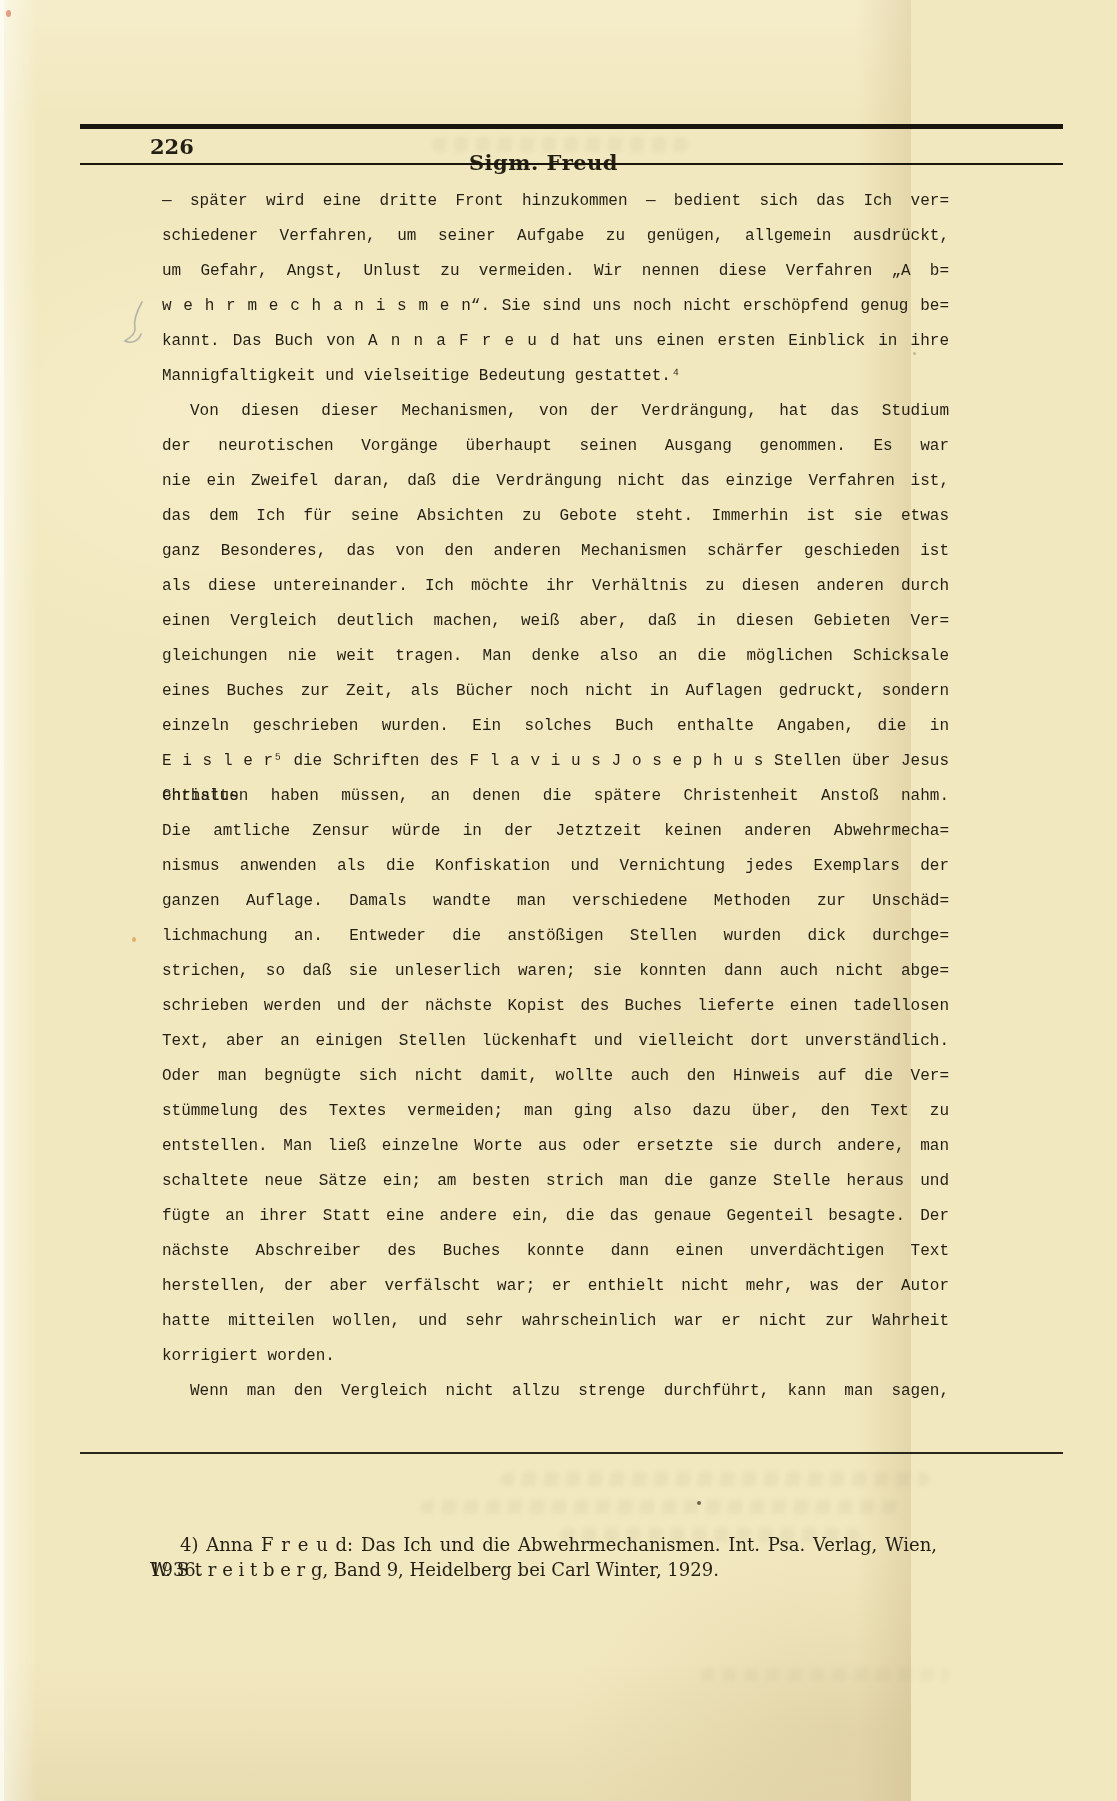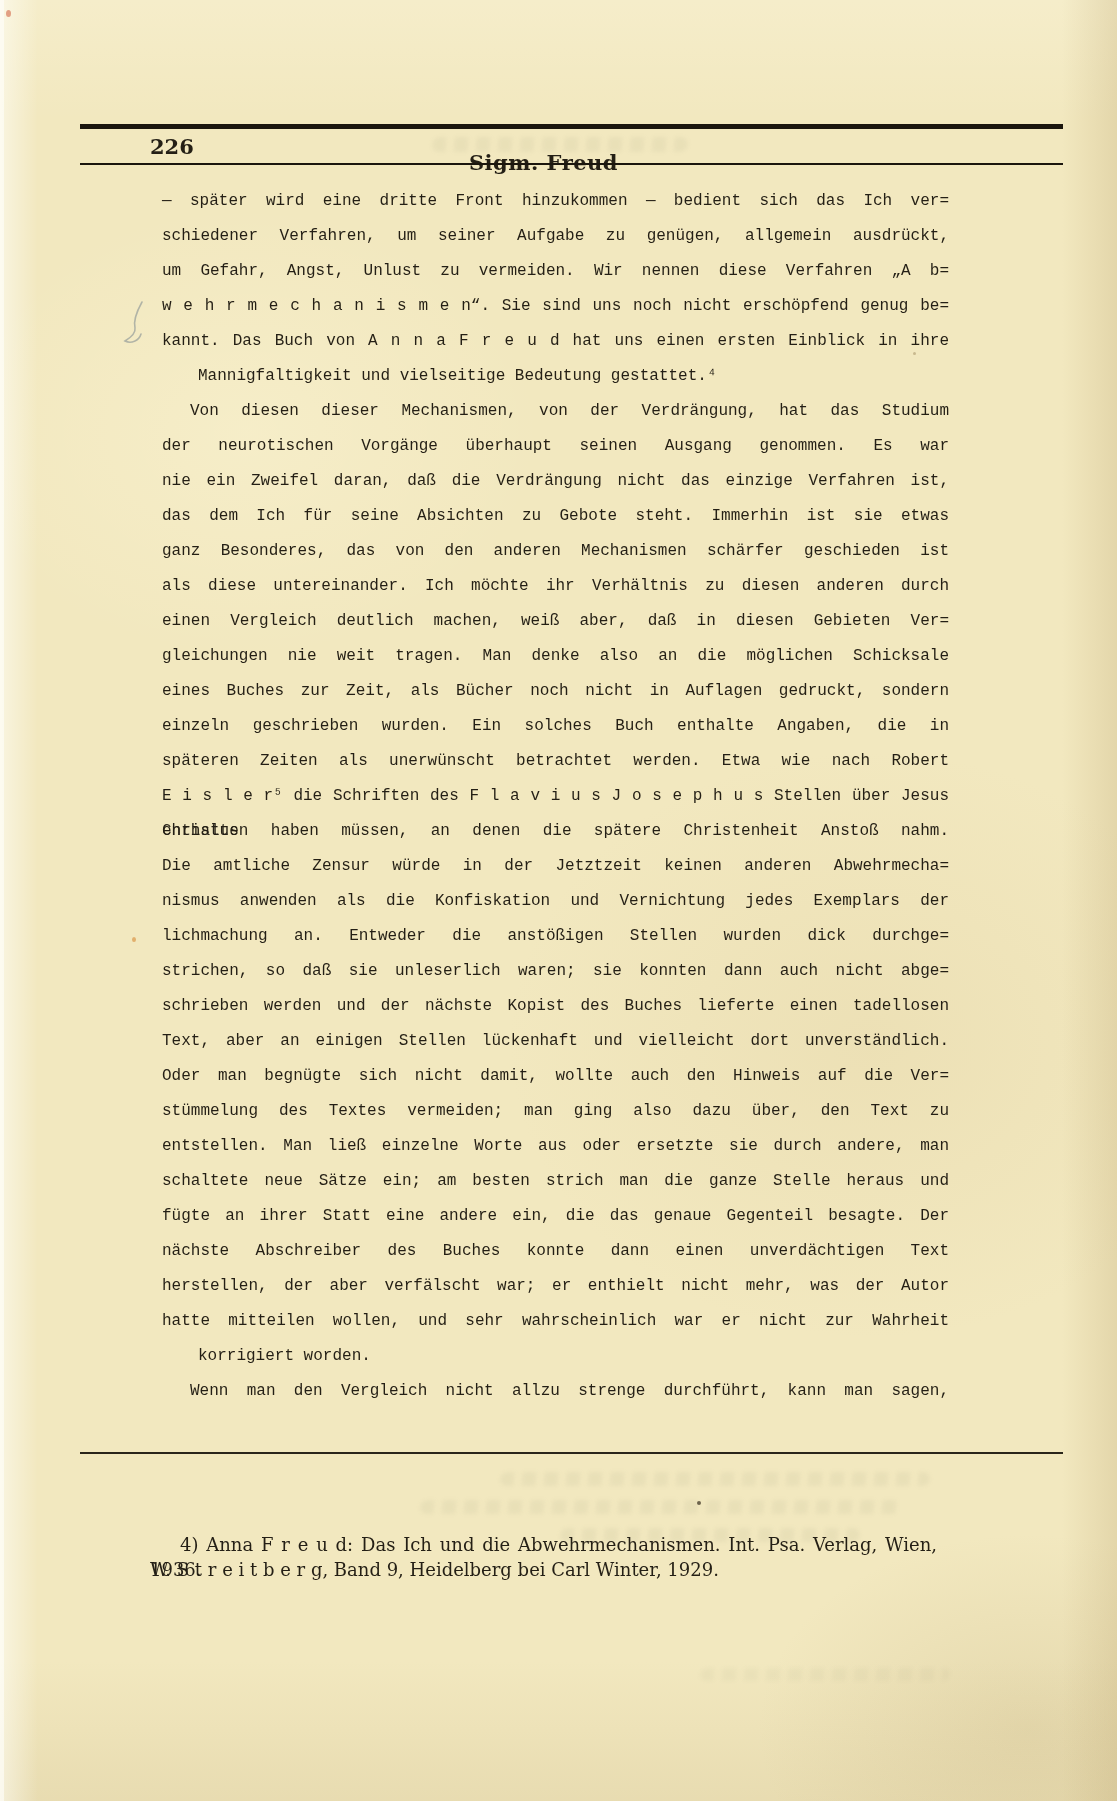--- a/index.html
+++ b/index.html
@@ -2,21 +2,21 @@
 <html><head>
 <meta charset="utf-8">
 <style>
   html,body{margin:0;padding:0;}
   body{
     width:1117px;height:1801px;overflow:hidden;
     font-family:"DejaVu Serif","Liberation Serif",serif;
     background:#f2e8bf;
   }
   .page{
-    position:relative;width:1117px;height:1801px;
+    position:relative;width:911px;height:1801px;
     color:#241f15;
     background-color:#f2e8bf;
     background-image:
       linear-gradient(to right, rgba(255,255,250,.55) 0px, rgba(255,255,250,0) 38px),
       linear-gradient(to left, rgba(190,168,116,.28) 0px, rgba(190,168,116,0) 55px),
       linear-gradient(to bottom, rgba(255,252,235,.25) 0px, rgba(255,252,235,0) 120px),
       linear-gradient(to top, rgba(196,176,126,.22) 0px, rgba(196,176,126,0) 140px),
       radial-gradient(ellipse 420px 320px at 22% 24%, rgba(255,250,222,.30), rgba(255,250,222,0) 70%),
       radial-gradient(ellipse 520px 420px at 78% 58%, rgba(216,196,146,.22), rgba(216,196,146,0) 70%),
       radial-gradient(ellipse 360px 260px at 92% 96%, rgba(190,170,120,.25), rgba(190,170,120,0) 75%);
@@ -38,21 +38,21 @@
   .body-text{
     position:absolute;left:162px;top:184px;width:787px;
     font-size:16px;
     font-family:Liberation Mono, monospace;
   }
   .line{
     height:35px;line-height:35px;
     text-align:justify;text-align-last:justify;
     white-space:normal;
   }
-  .line.last{text-align-last:left;margin-left:36px;}
+  .line.last{text-align-last:left;}
   .line.indent{text-indent:28px;}
   .footnotes{
     position:absolute;left:150px;top:1532px;width:787px;
     font-size:18px;
   }
   .fn-line{
     height:25px;line-height:25px;
     text-align:justify;text-align-last:justify;
   }
   .fn-line.last{text-align-last:left;}
@@ -105,25 +105,25 @@
     <div class="line indent">Von diesen dieser Mechanismen, von der Verdrängung, hat das Studium</div>
     <div class="line">der neurotischen Vorgänge überhaupt seinen Ausgang genommen. Es war</div>
     <div class="line">nie ein Zweifel daran, daß die Verdrängung nicht das einzige Verfahren ist,</div>
     <div class="line">das dem Ich für seine Absichten zu Gebote steht. Immerhin ist sie etwas</div>
     <div class="line">ganz Besonderes, das von den anderen Mechanismen schärfer geschieden ist</div>
     <div class="line">als diese untereinander. Ich möchte ihr Verhältnis zu diesen anderen durch</div>
     <div class="line">einen Vergleich deutlich machen, weiß aber, daß in diesen Gebieten Ver=</div>
     <div class="line">gleichungen nie weit tragen. Man denke also an die möglichen Schicksale</div>
     <div class="line">eines Buches zur Zeit, als Bücher noch nicht in Auflagen gedruckt, sondern</div>
     <div class="line">einzeln geschrieben wurden. Ein solches Buch enthalte Angaben, die in</div>
-    <div class="line">späteren Zeiten als unerwünscht betrachtet werden. Etwa wie nach Robert</div>
     <div class="line">E i s l e r⁵ die Schriften des F l a v i u s J o s e p h u s Stellen über Jesus Christus</div>
     <div class="line">enthalten haben müssen, an denen die spätere Christenheit Anstoß nahm.</div>
     <div class="line">Die amtliche Zensur würde in der Jetztzeit keinen anderen Abwehrmecha=</div>
     <div class="line">nismus anwenden als die Konfiskation und Vernichtung jedes Exemplars der</div>
+    <div class="line">ganzen Auflage. Damals wandte man verschiedene Methoden zur Unschäd=</div>
     <div class="line">lichmachung an. Entweder die anstößigen Stellen wurden dick durchge=</div>
     <div class="line">strichen, so daß sie unleserlich waren; sie konnten dann auch nicht abge=</div>
     <div class="line">schrieben werden und der nächste Kopist des Buches lieferte einen tadellosen</div>
     <div class="line">Text, aber an einigen Stellen lückenhaft und vielleicht dort unverständlich.</div>
     <div class="line">Oder man begnügte sich nicht damit, wollte auch den Hinweis auf die Ver=</div>
     <div class="line">stümmelung des Textes vermeiden; man ging also dazu über, den Text zu</div>
     <div class="line">entstellen. Man ließ einzelne Worte aus oder ersetzte sie durch andere, man</div>
     <div class="line">schaltete neue Sätze ein; am besten strich man die ganze Stelle heraus und</div>
     <div class="line">fügte an ihrer Statt eine andere ein, die das genaue Gegenteil besagte. Der</div>
     <div class="line">nächste Abschreiber des Buches konnte dann einen unverdächtigen Text</div>

